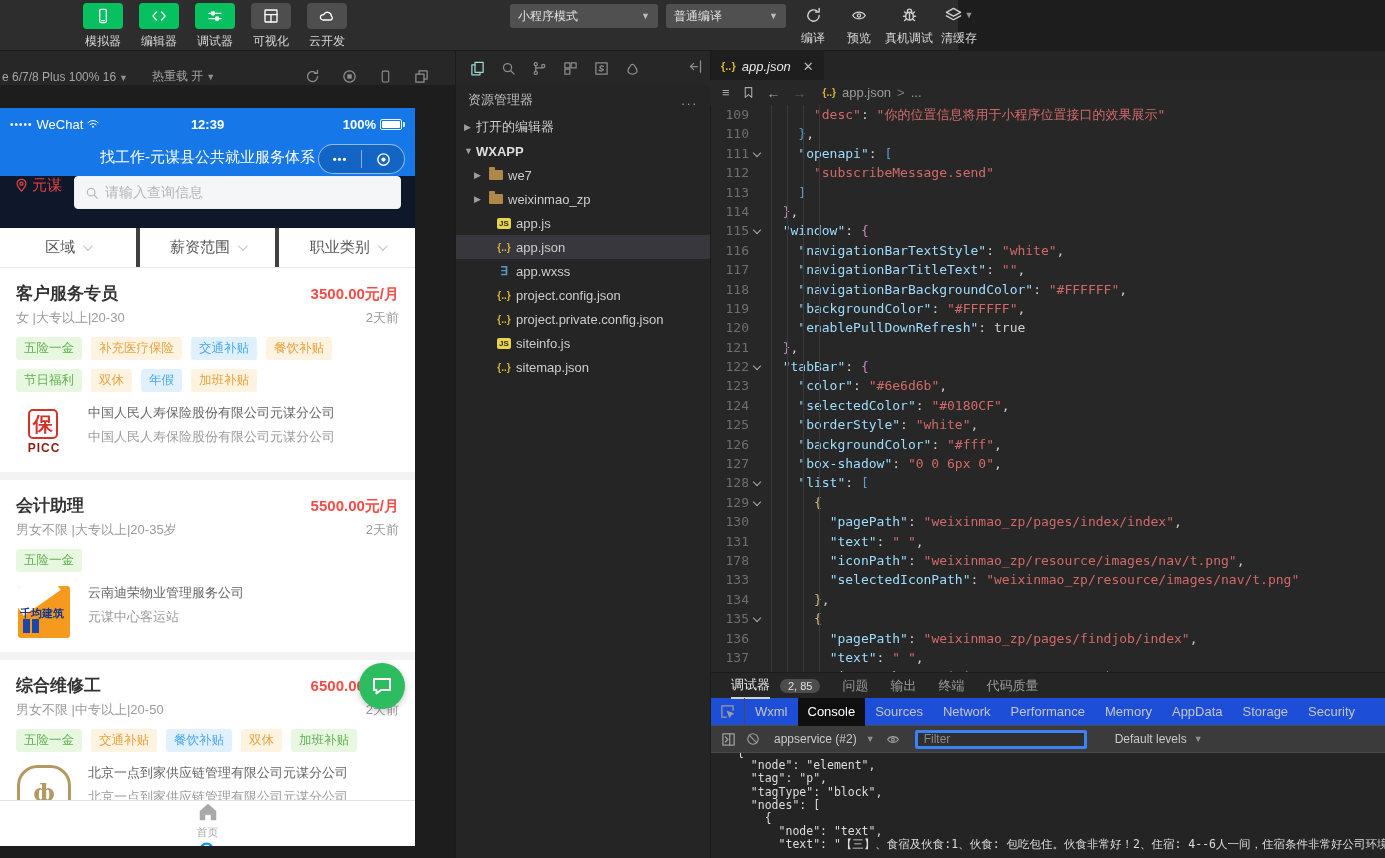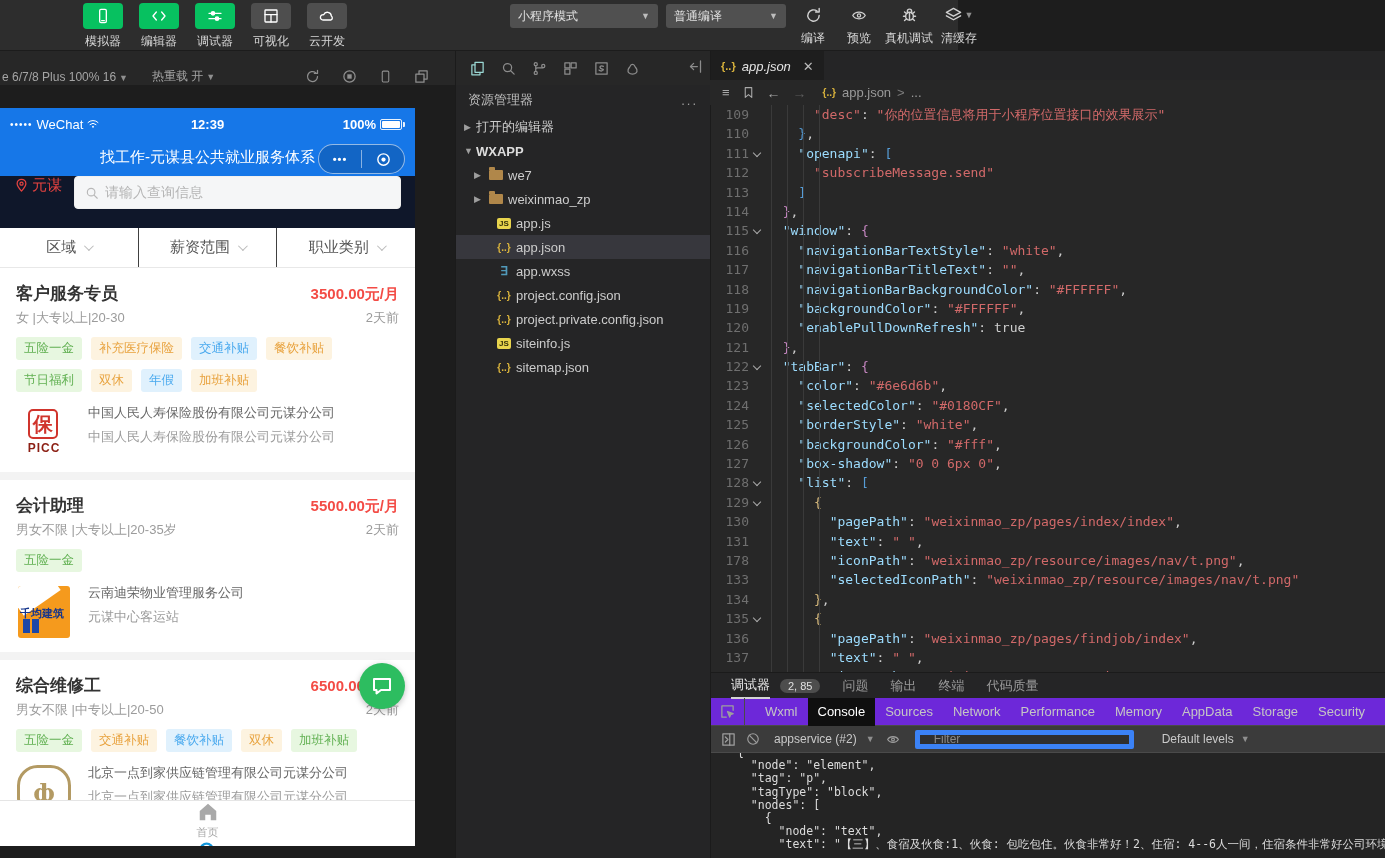--- a/index.html
+++ b/index.html
@@ -77,28 +77,28 @@
   .cl .str { color:#d16969; }
   #guides { pointer-events:none; }
   .guide { position:absolute; top:0; width:1px; height:567px; background:#3a3a3a; }
 
   
   #debugger { left:710px; top:672px; width:675px; height:186px; background:#242424; border-left:1px solid #1b1b1b; }
   #dbg-tabs { height:26px; background:#252526; display:flex; align-items:center; gap:22px; padding-left:20px; font-size:13px; color:#9a9a9a; border-top:1px solid #1b1b1b; }
   #dbg-tabs .t { cursor:pointer; height:26px; display:flex; align-items:center; }
   #dbg-tabs .t.active { color:#e8e8e8; border-bottom:2px solid #d3d3d3; }
   #dbg-badge { background:#4d4d4d; color:#e0e0e0; font-size:11px; border-radius:8px; padding:1px 8px; margin-left:-12px; cursor:pointer; }
-  #devtools-bar { height:28px; background:#6d28d9; border-bottom:1px solid #4a4a4a; display:flex; align-items:center; font-size:13px; color:#c5c5c5;gap:10px; }
+  #devtools-bar { height:28px; background:#1d4ed8; border-bottom:1px solid #4a4a4a; display:flex; align-items:center; font-size:13px; color:#c5c5c5; }
   #inspect-ic { width:34px; display:flex; justify-content:center; border-right:1px solid #4a4a4a; height:28px; align-items:center; color:#9e9e9e; cursor:pointer; }
   .dt-tab { padding:0 10px; height:28px; display:flex; align-items:center; cursor:pointer; white-space:nowrap; }
   .dt-tab.active { background:#0f0f0f; color:#ffffff; }
   #console-toolbar { height:27px; background:#3b3b3b; border-bottom:1px solid #4a4a4a; display:flex; align-items:center; color:#c9c9c9; font-size:12px; }
   #console-toolbar .cti { margin-left:10px; color:#9e9e9e; cursor:pointer; }
   #ctx-sel { margin-left:14px; display:flex; align-items:center; gap:6px; cursor:pointer; }
-  #filter-input { margin-left:14px; width:219px; height:19px; background:#2f2f2f; border:5px solid #3b82f6; border-radius:2px; color:#ccc; font-size:12px; padding:0 14px; font-family:"Liberation Sans",sans-serif; }
+  #filter-input { margin-left:14px; width:172px; height:19px; background:#2f2f2f; border:3px solid #3b82f6; border-radius:2px; color:#ccc; font-size:12px; padding:0 6px; font-family:"Liberation Sans",sans-serif; }
   #filter-input::placeholder { color:#8a8a8a; }
   #levels { margin-left:28px; display:flex; align-items:center; gap:4px; cursor:pointer; }
   #console-out { height:105px; overflow:hidden; padding:0 0 0 26px; font-family:"DejaVu Sans Mono", monospace; font-size:11.5px; line-height:13.2px; color:#dcdcdc; white-space:pre; }
   #console-out .first { margin-top:-7px; }
 
   
   #simpane { left:0; top:85px; width:455px; height:773px; background:#1d1d1d; }
   #phone { position:absolute; left:0; top:23px; width:415px; height:738px; background:#ffffff; overflow:hidden; }
   #p-status { height:32px; background:#1677e8; color:#fff; display:flex; align-items:center; padding:0 10px; font-size:13px; }
   #p-status .dots { letter-spacing:1px; font-size:10px; margin-right:4px; }
@@ -111,21 +111,21 @@
   #p-title { position:absolute; left:0; right:0; top:8px; text-align:center; color:#fff; font-size:15px; }
   #p-capsule { position:absolute; right:10px; top:4px; width:87px; height:30px; border:1px solid rgba(255,255,255,.55); background:rgba(0,0,0,.15); border-radius:15px; display:flex; align-items:center; cursor:pointer; }
   #p-capsule .half { flex:1; display:flex; align-items:center; justify-content:center; color:#fff; }
   #p-capsule .div { width:1px; height:18px; background:rgba(255,255,255,.5); }
   #p-capsule .mdots { font-size:11px; letter-spacing:1px; font-weight:bold; }
   #p-search { height:52px; background:#0f172a; display:flex; align-items:flex-start; padding:0 14px; }
   #p-loc { display:flex; align-items:center; color:#e64340; font-size:15px; gap:3px; cursor:pointer; }
   #p-searchbox { flex:1; margin-left:12px; height:33px; background:#f5f6f7; border:1px solid #f0f0f0; border-radius:4px; display:flex; align-items:center; padding:0 10px; color:#b5b5b5; font-size:14px; gap:6px; cursor:text; }
   #p-filter { height:40px; display:flex; border-bottom:1px solid #e8e8e8; background:#fff; }
   .fcol { flex:1; display:flex; align-items:center; justify-content:center; gap:8px; color:#555; font-size:15px; cursor:pointer; }
-  .fcol + .fcol { border-left:1px solid #404040; }
+  .fcol + .fcol { border-left:4px solid #404040; }
   .chev { width:7px; height:7px; border-right:1.4px solid #bbb; border-bottom:1.4px solid #bbb; transform:rotate(45deg) translateY(-2px); }
   .jdiv { height:8px; background:#f3f3f3; }
   .job { background:#fff; padding:14px 16px 12px 16px; }
   .j-head { display:flex; align-items:baseline; }
   .j-title { font-size:17px; font-weight:bold; color:#333; flex:1; }
   .j-salary { font-size:15px; font-weight:bold; color:#f34b45; }
   .j-sub { display:flex; margin-top:4px; color:#9b9b9b; font-size:13px; }
   .j-meta { flex:1; }
   .j-tags { margin-top:10px; display:flex; flex-wrap:wrap; gap:9px; }
   .tag { font-size:12.5px; padding:3px 8px; border-radius:3px; white-space:nowrap; }

